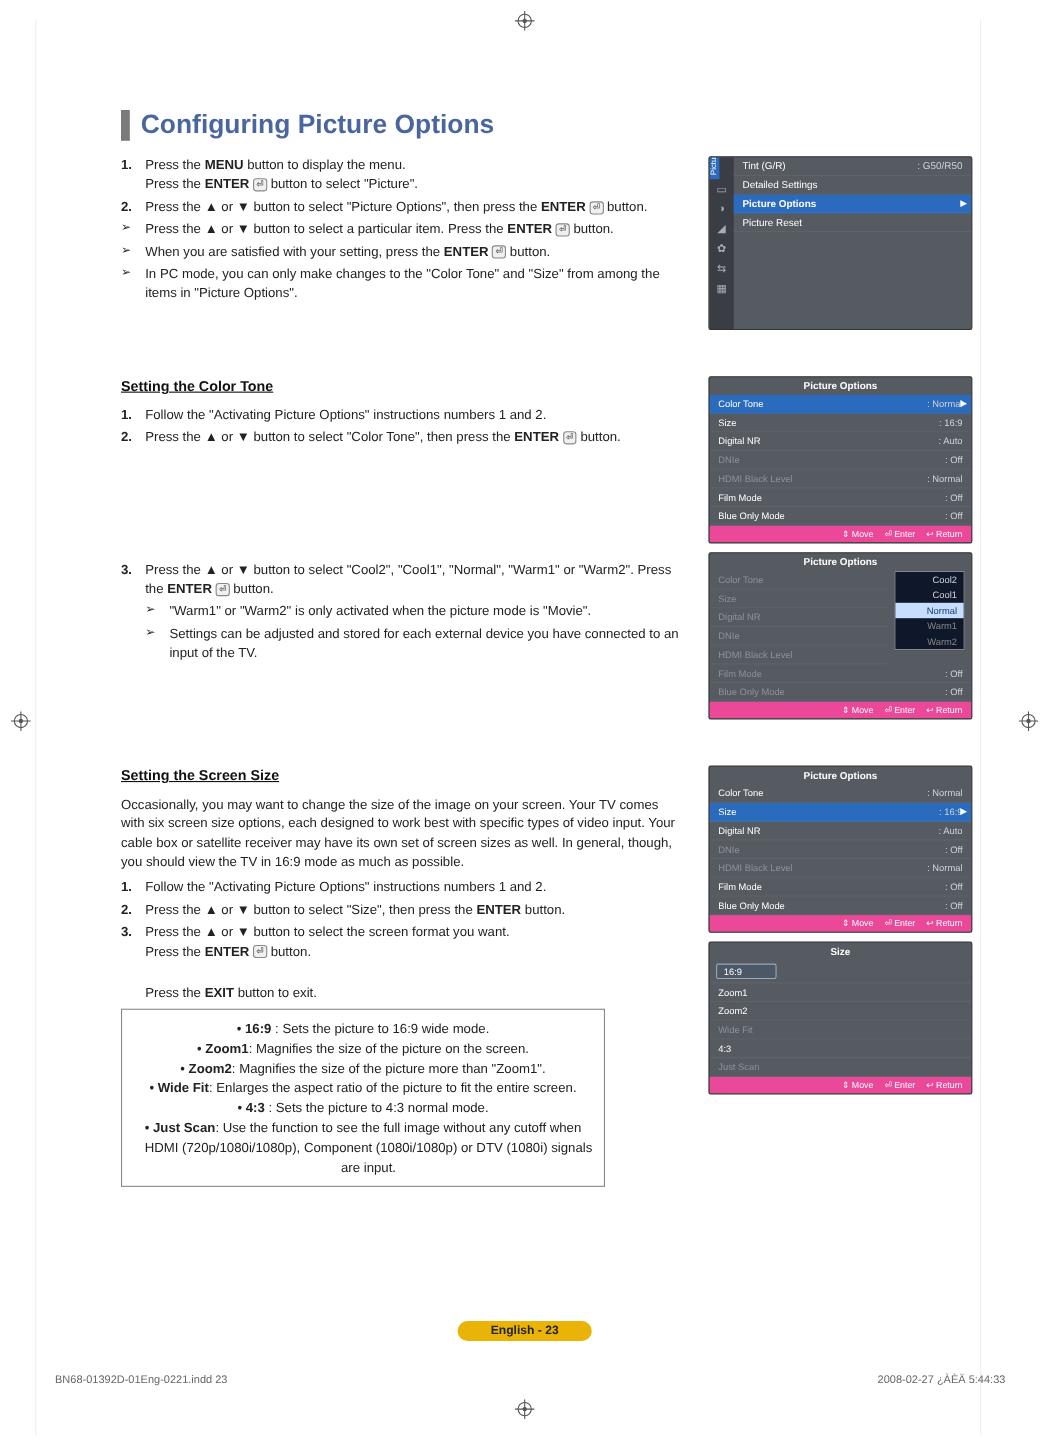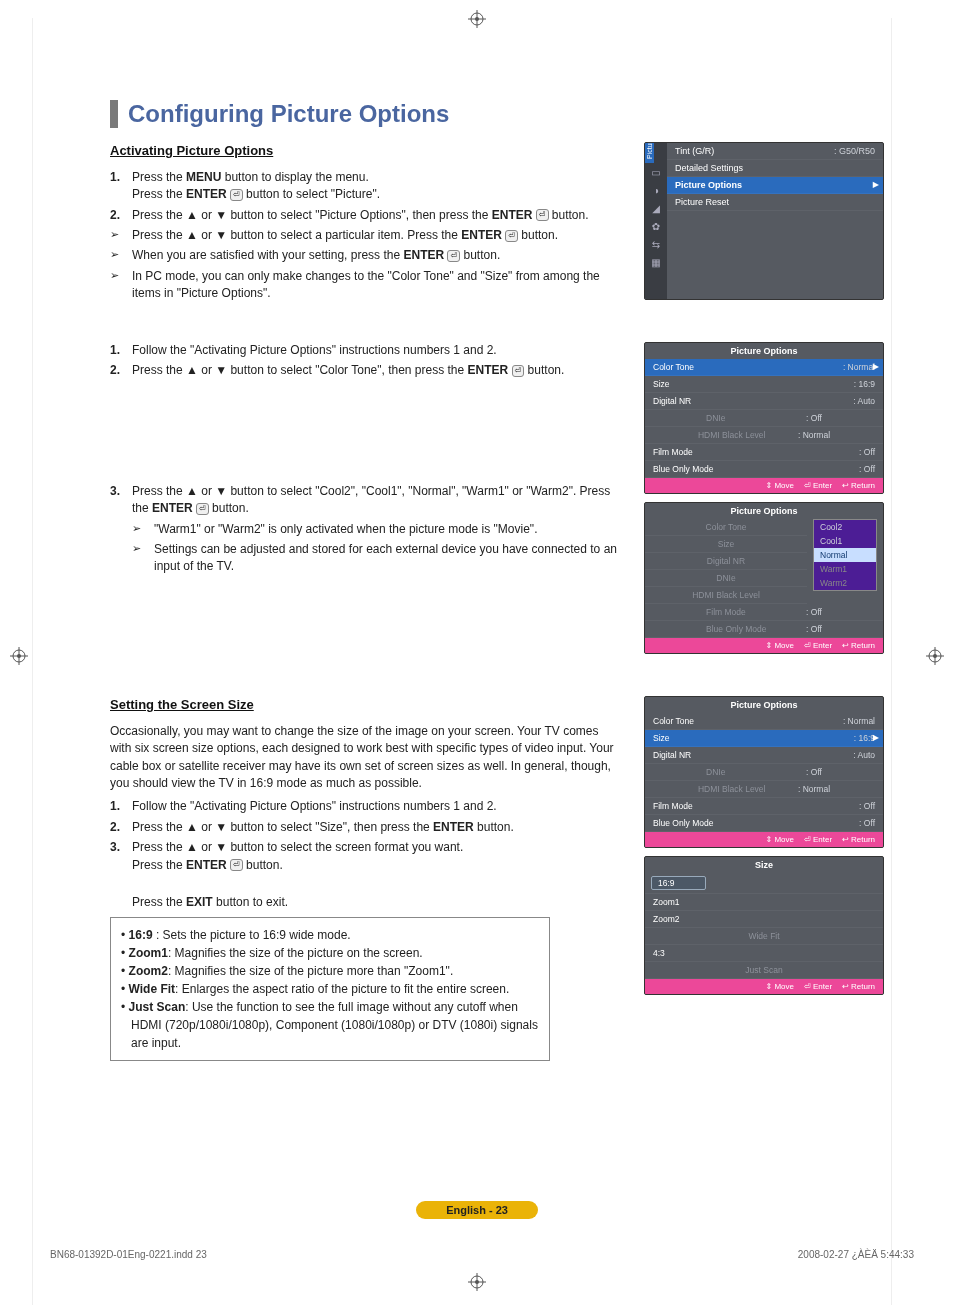--- a/index.html
+++ b/index.html
@@ -18,38 +18,38 @@
   .row { display:flex; align-items:flex-start; }
   .col-text { flex: 1 1 auto; font-size:12px; line-height:1.45; }
   .col-menu { flex: none; width: 240px; margin-left: 22px; }
   ol.steps { list-style:none; padding:0; margin:0; }
   ol.steps > li { display:flex; margin-bottom:3px; }
   .step-num { font-weight:bold; width: 22px; flex:none; font-size:12px;}
   .step-body { flex:1 1 auto; font-size:12px; line-height:1.45; }
   .note { display:flex; margin-bottom:3px; }
   .note-arrow { width: 22px; flex:none; font-size:11px; text-align:left; font-family:sans-serif; }
   .bul-box { border:1px solid #888; padding:8px 10px; margin-top:6px; font-size:12px; line-height:1.5; width:440px;}
-  .bul-box div { padding-left:10px; text-indent:-10px; }
+  .bul-box div { padding-left:10px; text-indent:-10px;text-align:center; }
   .footer-page { position:absolute; bottom:96px; left:0; width:100%; text-align:center; font-size:11px; font-weight:bold;}
   .footer-page .pill { display:inline-block; background:#eab308; border-radius:10px; padding:3px 30px; }
   .footer-line { position:absolute; bottom:55px; left:50px; right:40px; display:flex; justify-content:space-between; font-size:10px; color:#666;}
   
   .osd { background:#565a61; border:1px solid #333; color:#fff; font-size:9px; border-radius:2px; overflow:hidden; margin-bottom:8px;}
   .osd.small { font-size:8.5px;}
   .osd-sidebar { width:22px; background:#3a3d43; float:left; }
   .osd-main { margin-left:22px; }
   .osd-label { writing-mode:vertical-rl; transform:rotate(180deg); background:#2a6bbd; color:#fff; font-size:7px; padding:4px 1px; display:block; text-align:center; height:20px;}
   .osd-icon { height:18px; display:flex; align-items:center; justify-content:center; color:#aab; font-size:10px;}
   .osd-row { display:flex; justify-content:space-between; padding:3px 8px; border-bottom:1px solid rgba(255,255,255,.05); position:relative;}
   .osd-row.hilite { background:#2a6bbd; }
-  .osd-row.faded { color:#8d919a;justify-content:center; }
+  .osd-row.faded { color:#8d919a; }
   .osd-row .arrow { position:absolute; right:4px; top:3px; font-size:8px;}
   .osd-title { text-align:center; padding:3px 0; font-weight:bold; font-size:9px;}
   .osd-footer { background:#ec4899; display:flex; justify-content:flex-end; gap:10px; padding:3px 8px; font-size:8px;}
-  .osd-drop { background:#4c1d95; margin:0 6px 3px 6px; border:1px solid #888;}
+  .osd-drop { background:#0f172a; margin:0 6px 3px 6px; border:1px solid #888;text-align:right;}
   .osd-drop .opt { padding:2px 6px; font-size:8.5px; color:#cfd3da;}
   .osd-drop .opt.sel { background:#c8deff; color:#123a70; font-weight:normal;}
   .osd-col-left { width:100px; }
   .osd .vcol { color:#cfd3da; }
   .glyph-enter { display:inline-block; border:1px solid #888; border-radius:3px; font-size:8px; padding:0 2px; line-height:10px; vertical-align:middle; background:#f0f0f0;}
   
   .edgeL{position:absolute; top:18px; bottom:10px; left:32px; border-left:1px solid #eee;}
   .edgeR{position:absolute; top:18px; bottom:10px; right:62px; border-right:1px solid #eee;}
 </style>
 </head>
@@ -85,21 +85,20 @@
 
   <div class="inner">
     <div class="title-wrap">
       <div class="title-bar"></div>
       <div class="title">Configuring Picture Options</div>
     </div>
 
     <div class="section">
       <div class="row">
         <div class="col-text">
-          <div class="sec-title">Activating Picture Options</div>
           <ol class="steps">
             <li>
                 <div class="step-num">1.</div>
               <div class="step-body">
                 <span>Press the </span><b>MENU</b><span> button to display the menu.</span><br>
                 <span>Press the </span><b>ENTER</b> <span class="glyph-enter">⏎</span><span> button to select "Picture".</span>
               </div>
               </li>
             <li>
                 <div class="step-num">2.</div>
@@ -149,20 +148,21 @@
                 </div>
             </div>
           </div>
         </div>
       </div>
     </div>
 
     <div class="section">
       <div class="row">
         <div class="col-text">
+          <div class="sec-title">Setting the Color Tone</div>
           <ol class="steps">
             <li>
                 <div class="step-num">1.</div>
                 <div class="step-body">Follow the "Activating Picture Options" instructions numbers 1 and 2.</div>
               </li>
             <li>
                 <div class="step-num">2.</div>
                 <div class="step-body"><span>Press the ▲ or ▼ button to select "Color Tone", then press the </span><b>ENTER</b> <span class="glyph-enter">⏎</span><span> button.</span></div>
               </li>
           </ol>
@@ -292,20 +292,21 @@
                <span>Press the </span><b>ENTER</b> <span class="glyph-enter">⏎</span><span> button.</span><br>
                <span style="display:inline-block;margin-top:20px;"><span>Press the </span><b>EXIT</b><span> button to exit.</span></span>
             </div>
               </li>
           </ol>
           <div class="bul-box">
             <div>• <b>16:9</b><span> : Sets the picture to 16:9 wide mode.</span></div>
             <div>• <b>Zoom1</b><span>: Magnifies the size of the picture on the screen.</span></div>
             <div>• <b>Zoom2</b><span>: Magnifies the size of the picture more than "Zoom1".</span></div>
             <div>• <b>Wide Fit</b><span>: Enlarges the aspect ratio of the picture to fit the entire screen.</span></div>
+            <div>• <b>4:3</b><span> : Sets the picture to 4:3 normal mode.</span></div>
             <div>• <b>Just Scan</b><span>: Use the function to see the full image without any cutoff when HDMI (720p/1080i/1080p), Component (1080i/1080p) or DTV (1080i) signals are input.</span></div>
           </div>
         </div>
 
         <div class="col-menu">
 
           <div class="osd small">
             <div class="osd-title">Picture Options</div>
             <div class="osd-row">
                 <span class="osd-col-left">Color Tone</span>

